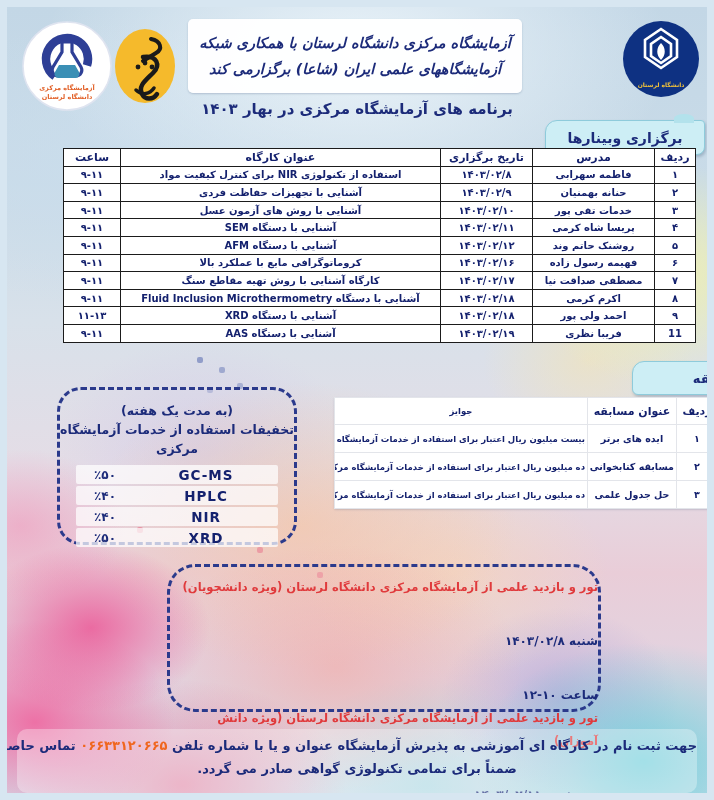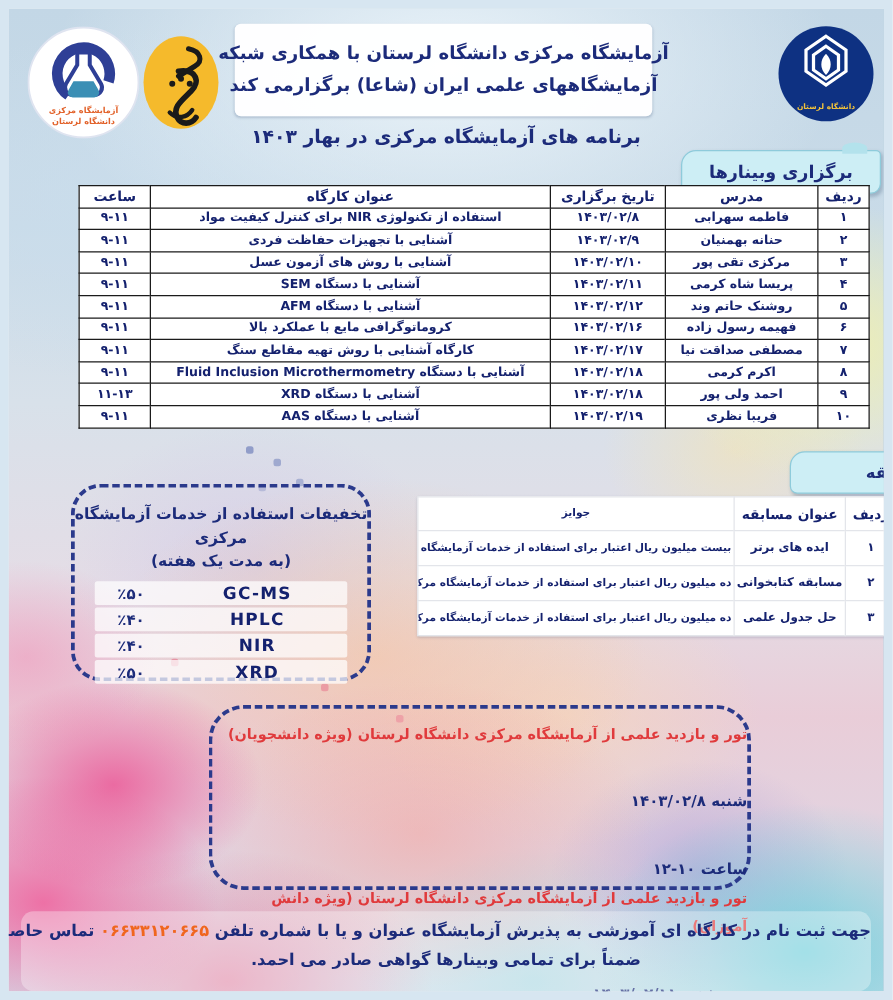--- a/index.html
+++ b/index.html
@@ -34,20 +34,21 @@
       linear-gradient(180deg,#c3d7e6 0%,#c9dbe8 22%,#d8e1ea 40%,#e4dde6 58%,#e9cdd8 72%,#e3d3e0 84%,#d5dde8 100%);
   }
   .abs{position:absolute;}
   
   .header-box{
     left:181px;top:12px;width:334px;height:74px;
     background:rgba(255,255,255,.96);
     border-radius:5px;
     display:flex;flex-direction:column;justify-content:center;align-items:center;
     box-shadow:0 1px 2px rgba(60,80,120,.25);
+    font-style:italic;
   }
   .header-box div{color:#1c2b7a;font-weight:bold;font-size:14.5px;line-height:1.8;white-space:nowrap;}
   .subtitle{
     left:0;right:0;top:93px;text-align:center;
     color:#1c2b7a;font-weight:bold;font-size:15px;
   }
   .logo{display:block;}
   .lab-logo{left:15px;top:14px;}
   .shaa-logo{left:107px;top:21px;}
   .uni-logo{left:615px;top:13px;}
@@ -204,21 +205,21 @@
         </tr>
         <tr>
           <td class="w-row">۲</td>
           <td class="w-inst">حنانه بهمنیان</td>
           <td class="w-date">۱۴۰۳/۰۲/۹</td>
           <td class="w-title">آشنایی با تجهیزات حفاظت فردی</td>
           <td class="w-time">۹-۱۱</td>
         </tr>
         <tr>
           <td class="w-row">۳</td>
-          <td class="w-inst">مرکزی تقی پور</td>
+          <td class="w-inst">خدمات تقی پور</td>
           <td class="w-date">۱۴۰۳/۰۲/۱۰</td>
           <td class="w-title">آشنایی با روش های آزمون عسل</td>
           <td class="w-time">۹-۱۱</td>
         </tr>
         <tr>
           <td class="w-row">۴</td>
           <td class="w-inst">پریسا شاه کرمی</td>
           <td class="w-date">۱۴۰۳/۰۲/۱۱</td>
           <td class="w-title">آشنایی با دستگاه SEM</td>
           <td class="w-time">۹-۱۱</td>
@@ -252,21 +253,21 @@
           <td class="w-time">۹-۱۱</td>
         </tr>
         <tr>
           <td class="w-row">۹</td>
           <td class="w-inst">احمد ولی پور</td>
           <td class="w-date">۱۴۰۳/۰۲/۱۸</td>
           <td class="w-title">آشنایی با دستگاه XRD</td>
           <td class="w-time">۱۱-۱۳</td>
         </tr>
         <tr>
-          <td class="w-row">۱۰</td>
+          <td class="w-row">11</td>
           <td class="w-inst">فریبا نظری</td>
           <td class="w-date">۱۴۰۳/۰۲/۱۹</td>
           <td class="w-title">آشنایی با دستگاه AAS</td>
           <td class="w-time">۹-۱۱</td>
         </tr>
       </tbody>
   </table>
 
   <div class="abs ribbon ribbon-competition">
     <span>مسابقه</span>
@@ -304,22 +305,22 @@
           <td class="c-prize">
             <span>ده میلیون ریال اعتبار برای استفاده از خدمات آزمایشگاه مرکزی</span>
             
           </td>
         </tr>
       </tbody>
   </table>
 
   <div class="abs discount-box">
     <div class="discount-title">
+      <div>(به مدت یک هفته)</div>
       <div>تخفیفات استفاده از خدمات آزمایشگاه مرکزی</div>
-      <div>(به مدت یک هفته)</div>
     </div>
     <div class="disc-rows">
 
     <div class="disc-row">
           <span class="disc-pct">٪۵۰</span>
           <span class="disc-name">GC-MS</span>
         </div>
         <div class="disc-row">
           <span class="disc-pct">٪۴۰</span>
           <span class="disc-name">HPLC</span>
@@ -348,15 +349,15 @@
         <div class="tour-time">ساعت ۱۰-۱۲</div>
       </div>
     </div>
 
   <div class="abs footer">
     <div class="footer-line1">
       <span>جهت ثبت نام در کارگاه ای آموزشی به پذیرش آزمایشگاه عنوان و یا با شماره تلفن</span>
       <span class="footer-phone">۰۶۶۳۳۱۲۰۶۶۵</span>
       <span>تماس حاصل فرمایید.</span>
     </div>
-    <div class="footer-line2">ضمناً برای تمامی وبینارها گواهی صادر می احمد.</div>
+    <div class="footer-line2">ضمناً برای تمامی تکنولوژی گواهی صادر می گردد.</div>
   </div>
 </div>
 
 </body></html>

